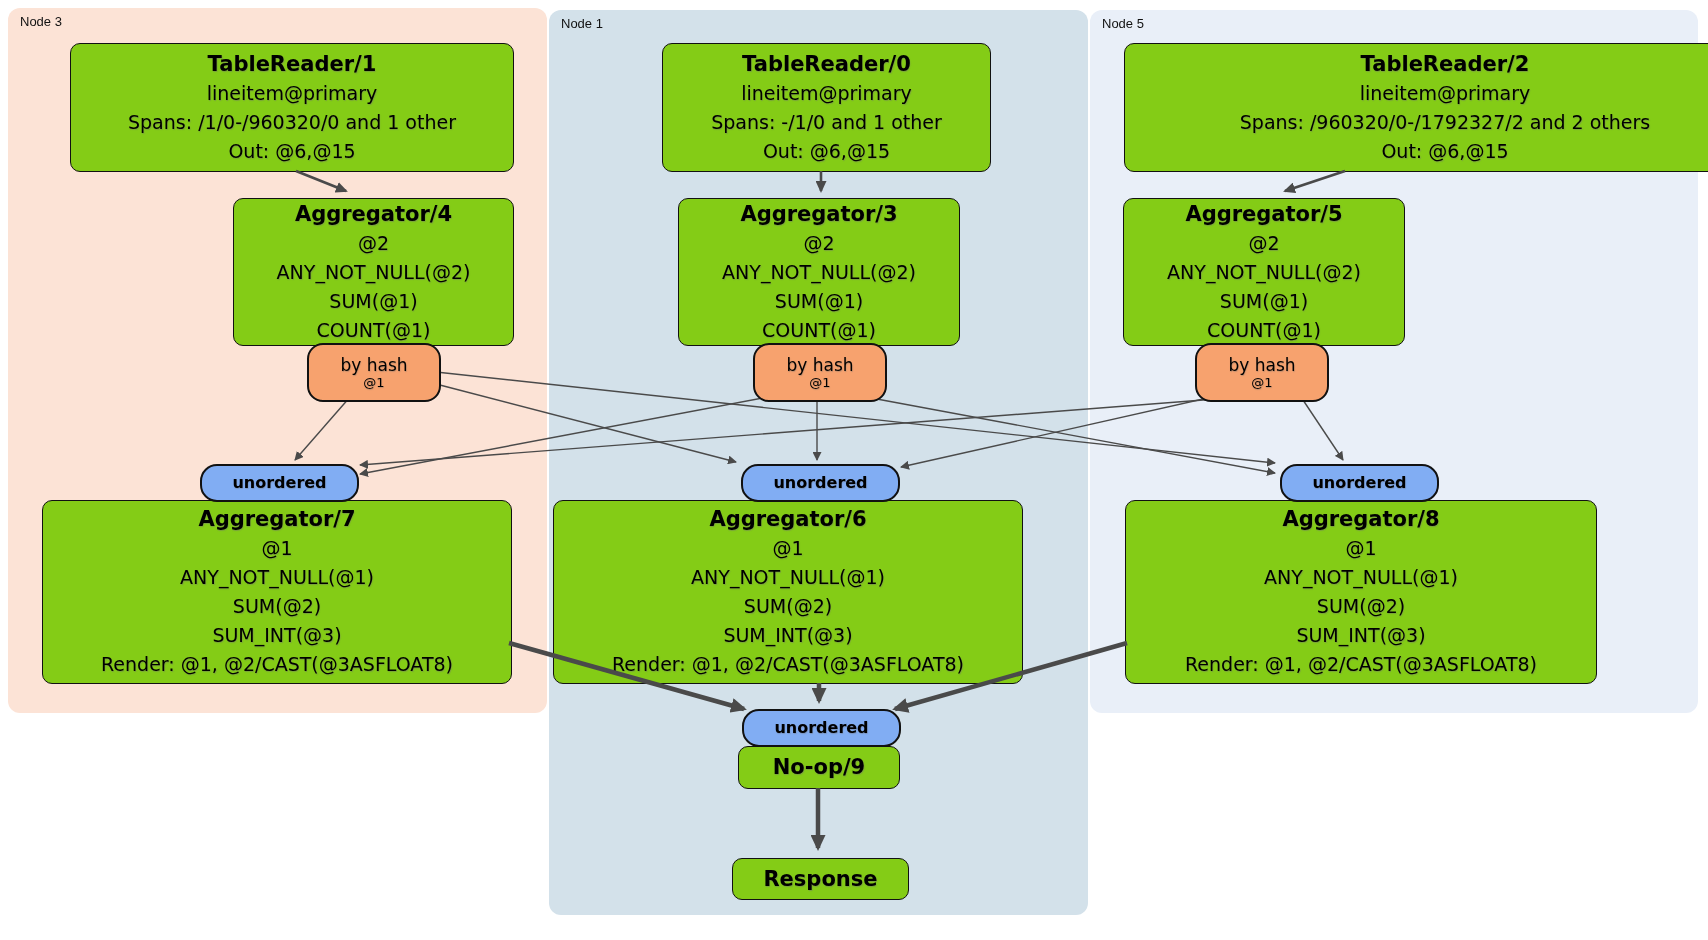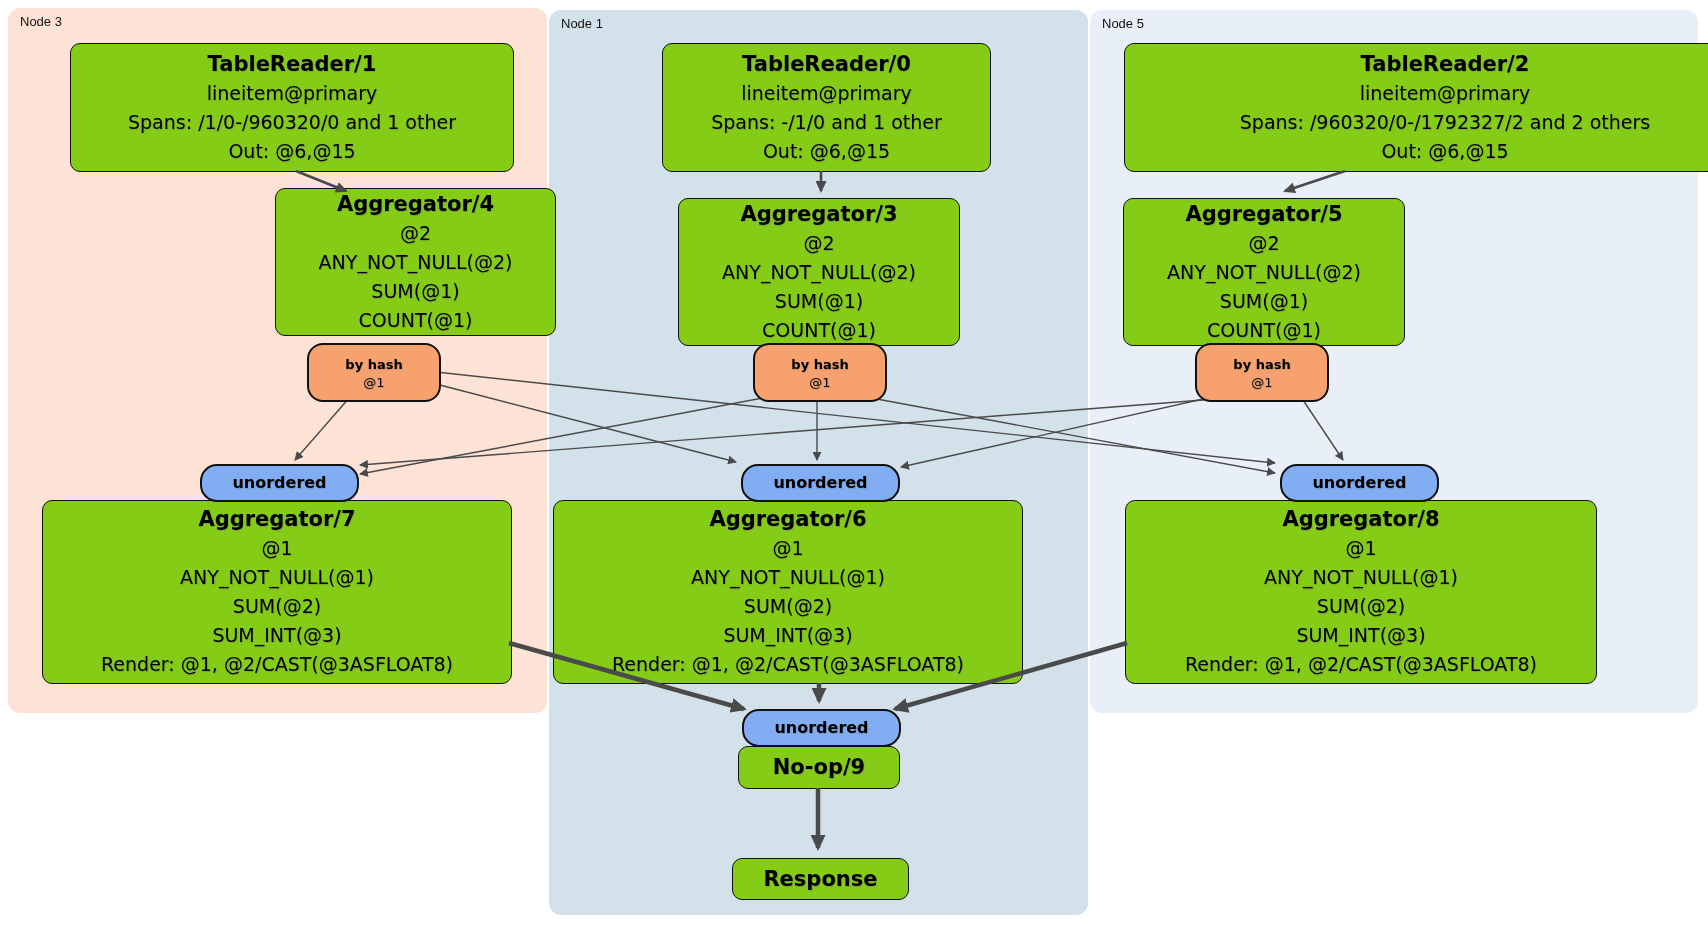--- a/index.html
+++ b/index.html
@@ -14,32 +14,32 @@
   .nodebox{position:absolute;background:#84cc16;border:1.6px solid #111;border-radius:10px;
           display:flex;flex-direction:column;justify-content:center;align-items:center;
           z-index:10;text-align:center;
           text-shadow:0.6px 0.6px 1px rgba(110,110,110,0.45);}
   .nodebox .title{font-size:21px;font-weight:bold;line-height:29px;white-space:nowrap;}
   .nodebox .line{font-size:19px;line-height:29px;white-space:nowrap;}
   .pill{position:absolute;border:2px solid #111;display:flex;flex-direction:column;
           justify-content:center;align-items:center;z-index:20;text-align:center;
           text-shadow:0.5px 0.5px 1px rgba(110,110,110,0.4);}
   .pill-hash{background:#f7a26e;border-radius:16px;width:130px;height:55px;}
-  .pill-hash .plabel{font-size:13px;font-weight:bold;line-height:20px;}
+  .pill-hash .plabel{font-size:17px;font-weight:normal;line-height:20px;}
   .pill-hash .psub{font-size:13px;line-height:16px;}
   .pill-sync{background:#81adf3;border-radius:17px;width:155px;height:34px;}
   .pill-sync .plabel{font-size:16px;font-weight:bold;line-height:18px;}
   #edges{position:absolute;left:0;top:0;z-index:15;}
   #bh3{left:307px;top:343px;} #bh1{left:753px;top:343px;} #bh2{left:1195px;top:343px;}
   #uo3{left:200px;top:464px;} #uo1{left:741px;top:464px;} #uo2{left:1280px;top:464px;}
   #uof{left:742px;top:709px;}
   #tr1{left:70px;top:43px;width:442px;height:127px;}
   #tr0{left:662px;top:43px;width:327px;height:127px;}
   #tr2{left:1124px;top:43px;width:544px;height:127px;padding-left:48px;}
-  #agg4{left:233px;top:188px;width:279px;height:146px;margin-left:42px;}
+  #agg4{left:233px;top:198px;width:279px;height:146px;}
   #agg3{left:678px;top:198px;width:280px;height:146px;}
   #agg5{left:1123px;top:198px;width:280px;height:146px;}
   #agg7{left:42px;top:500px;width:468px;height:182px;}
   #agg6{left:553px;top:500px;width:468px;height:182px;}
   #agg8{left:1125px;top:500px;width:470px;height:182px;}
   #noop{left:738px;top:746px;width:160px;height:41px;}
   #response{left:732px;top:858px;width:175px;height:40px;}
 </style>
 </head>
 <body>

